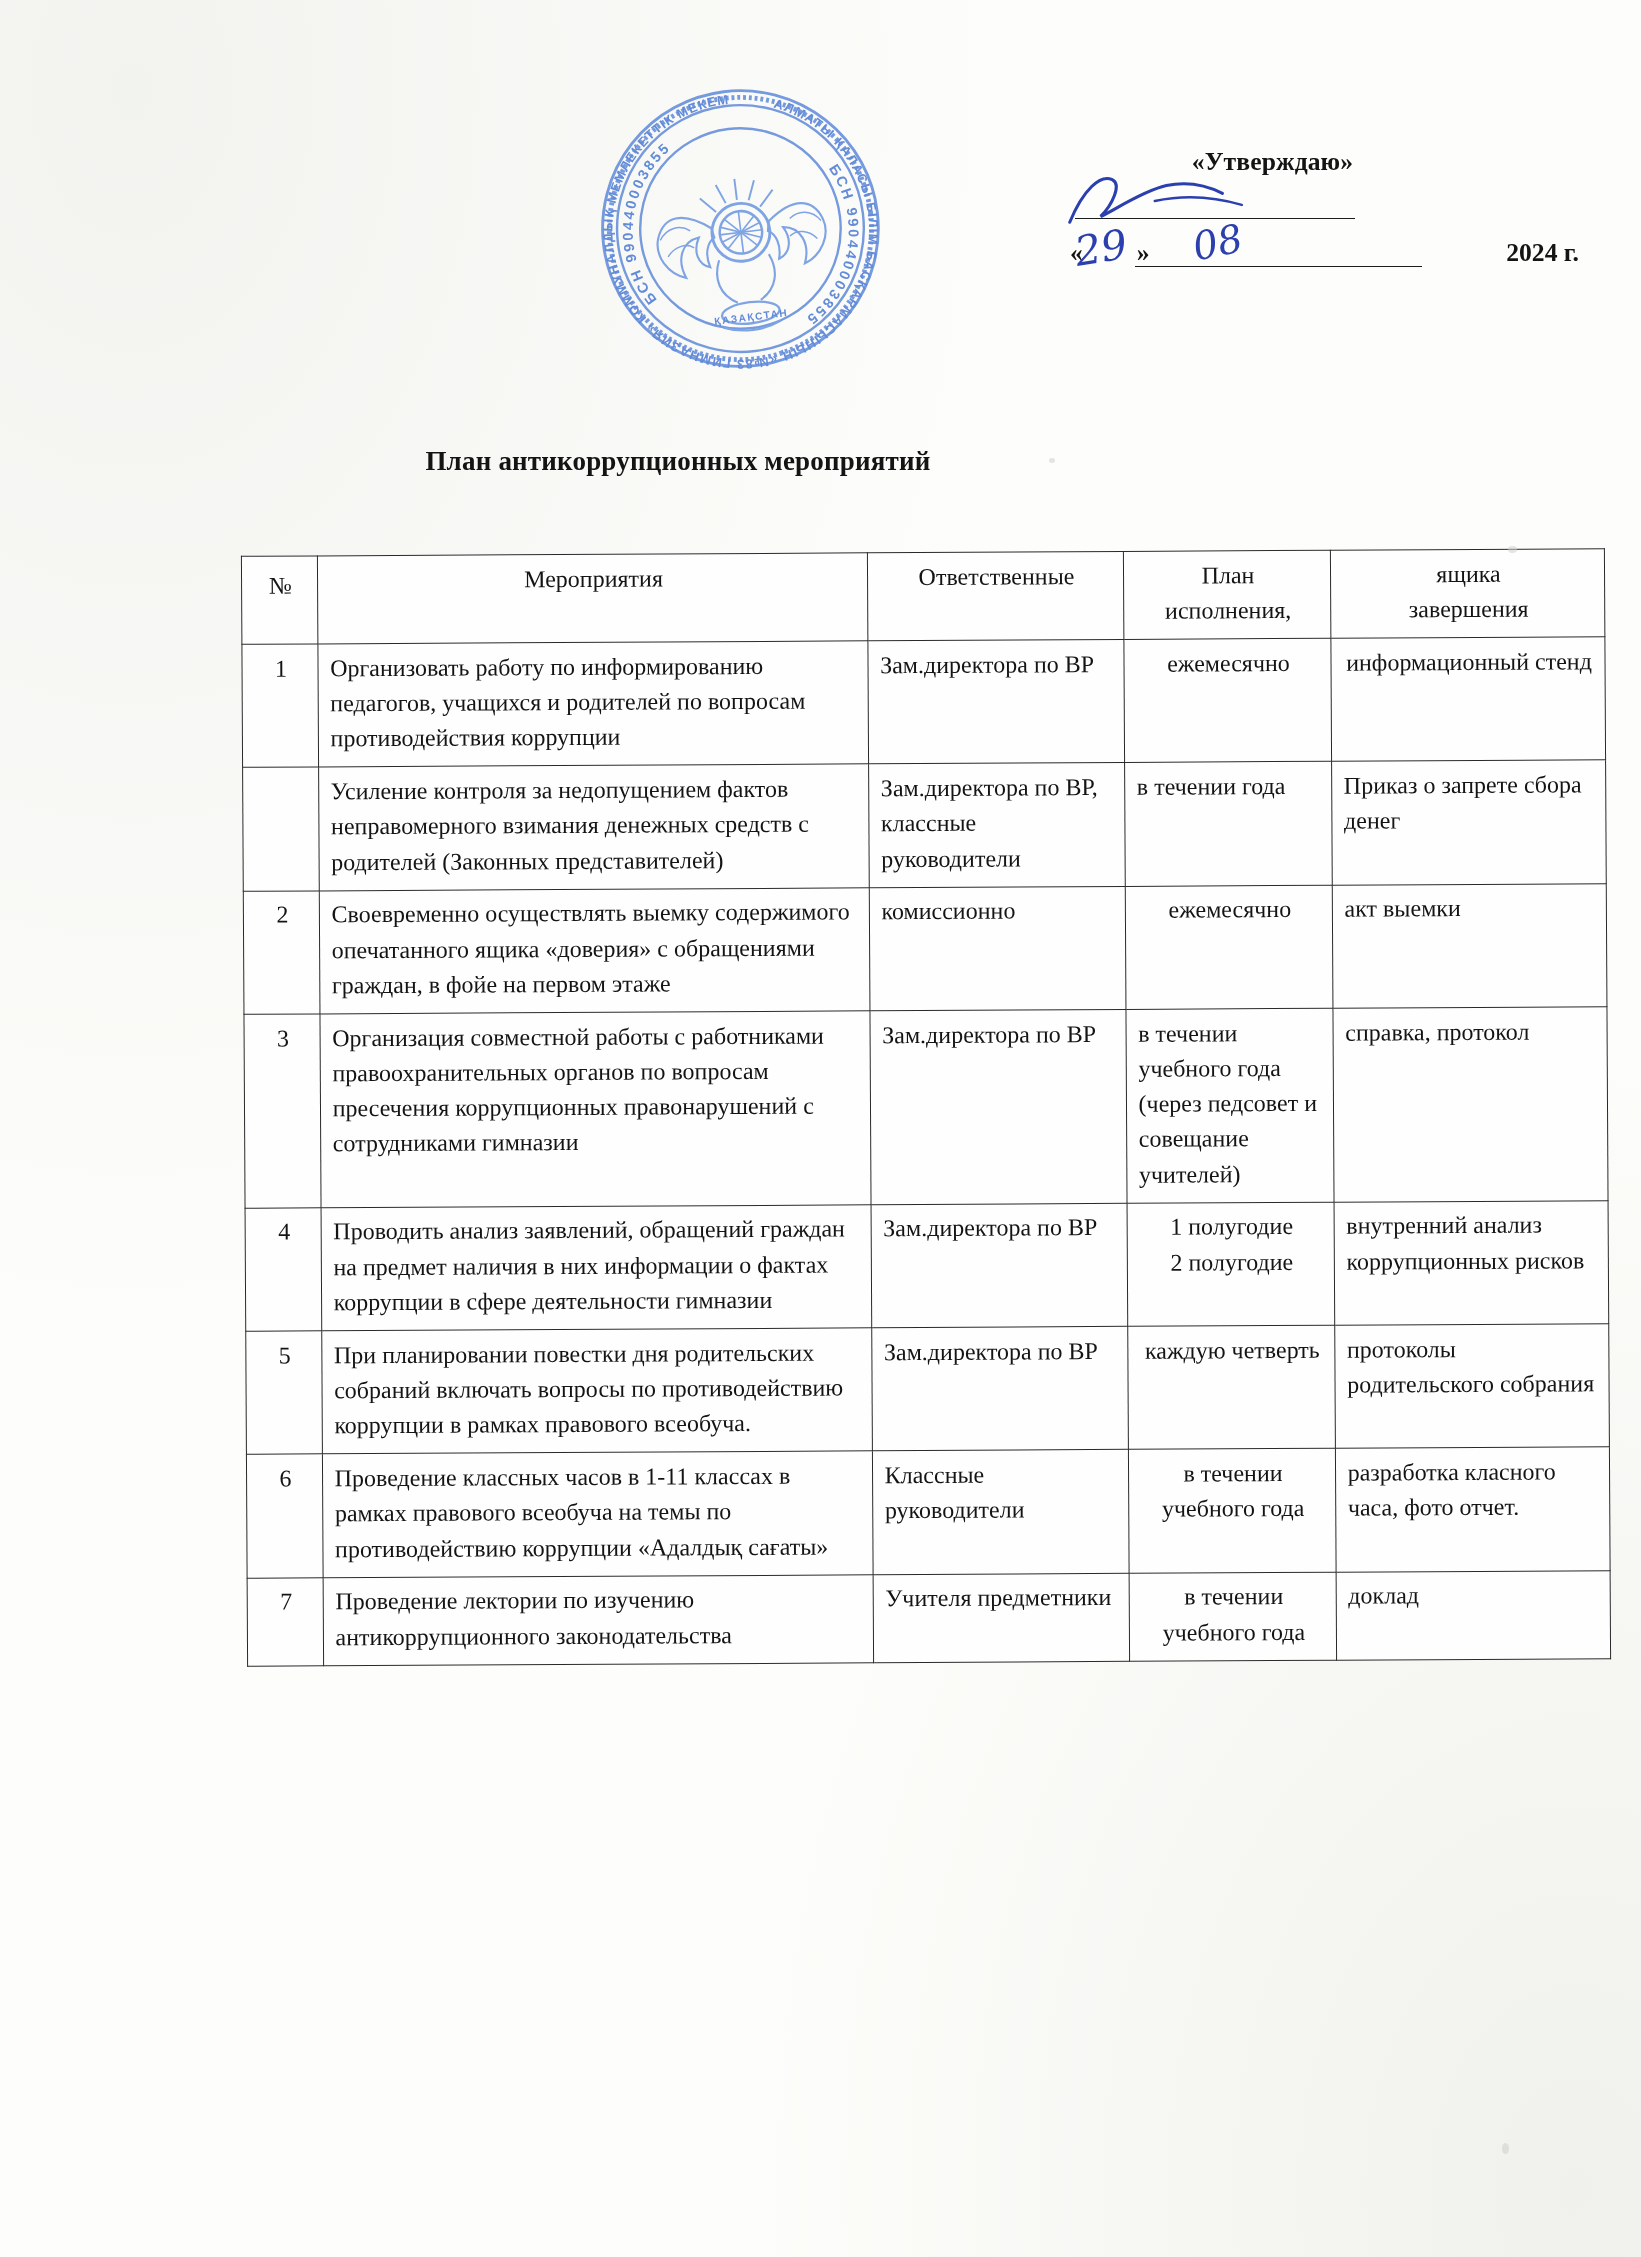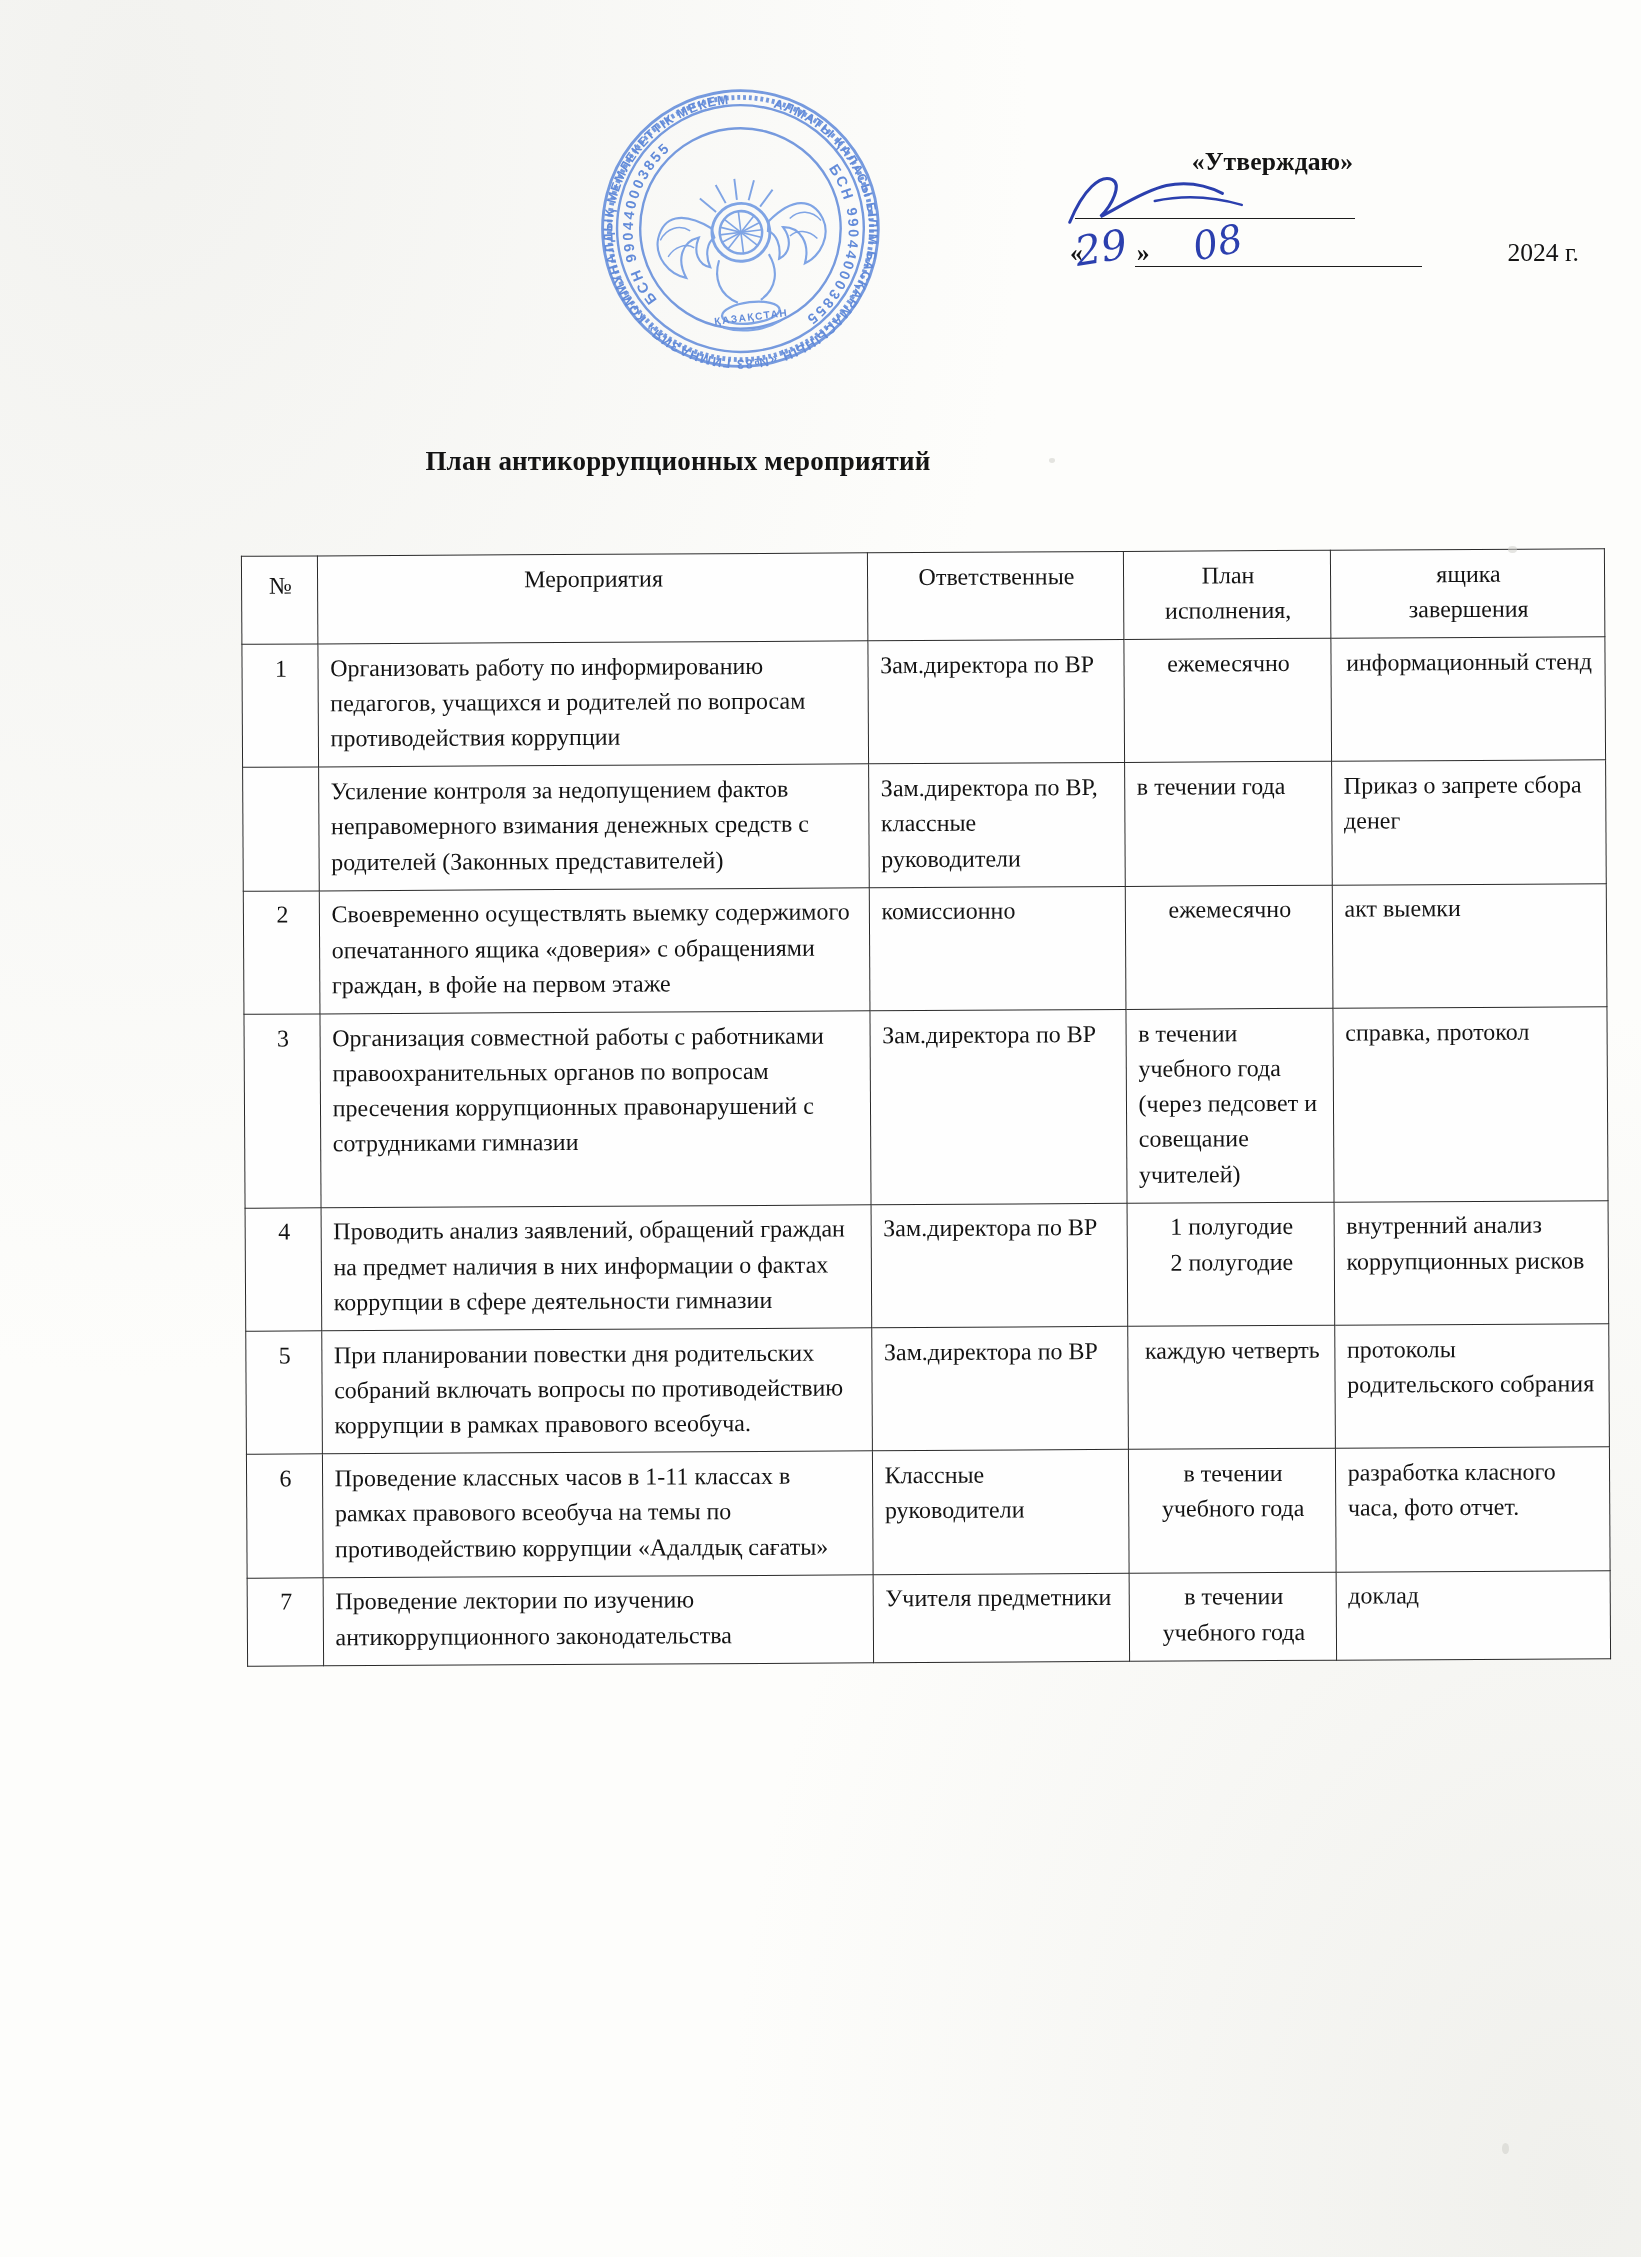--- a/index.html
+++ b/index.html
@@ -65,21 +65,21 @@
     width:287px;height:0;
     border-bottom:1.9px solid #1c1c1c;
   }
   .quotes{
     position:absolute;left:104px;top:13.5px;
     font-weight:bold;font-size:25.6px;
   }
   .quotes .q2{display:inline-block;margin-left:54px;}
   .yeartxt{
     position:absolute;right:0;top:13.5px;
-    font-weight:normal;font-size:25.6px;
+    font-weight:bold;font-size:25.6px;
   }
 
   
   .ink{position:absolute;color:#2b3fae;pointer-events:none;}
   .ink-sig{left:1062px;top:172px;width:203px;height:60px;}
   .ink-day{left:1075px;top:224px;font-family:"DejaVu Serif",serif;font-size:41px;font-style:italic;transform:rotate(-9deg);}
   .ink-month{left:1193px;top:220px;font-family:"DejaVu Serif",serif;font-size:39px;font-style:italic;transform:rotate(-12deg);}
 
   
   .doc-title{

